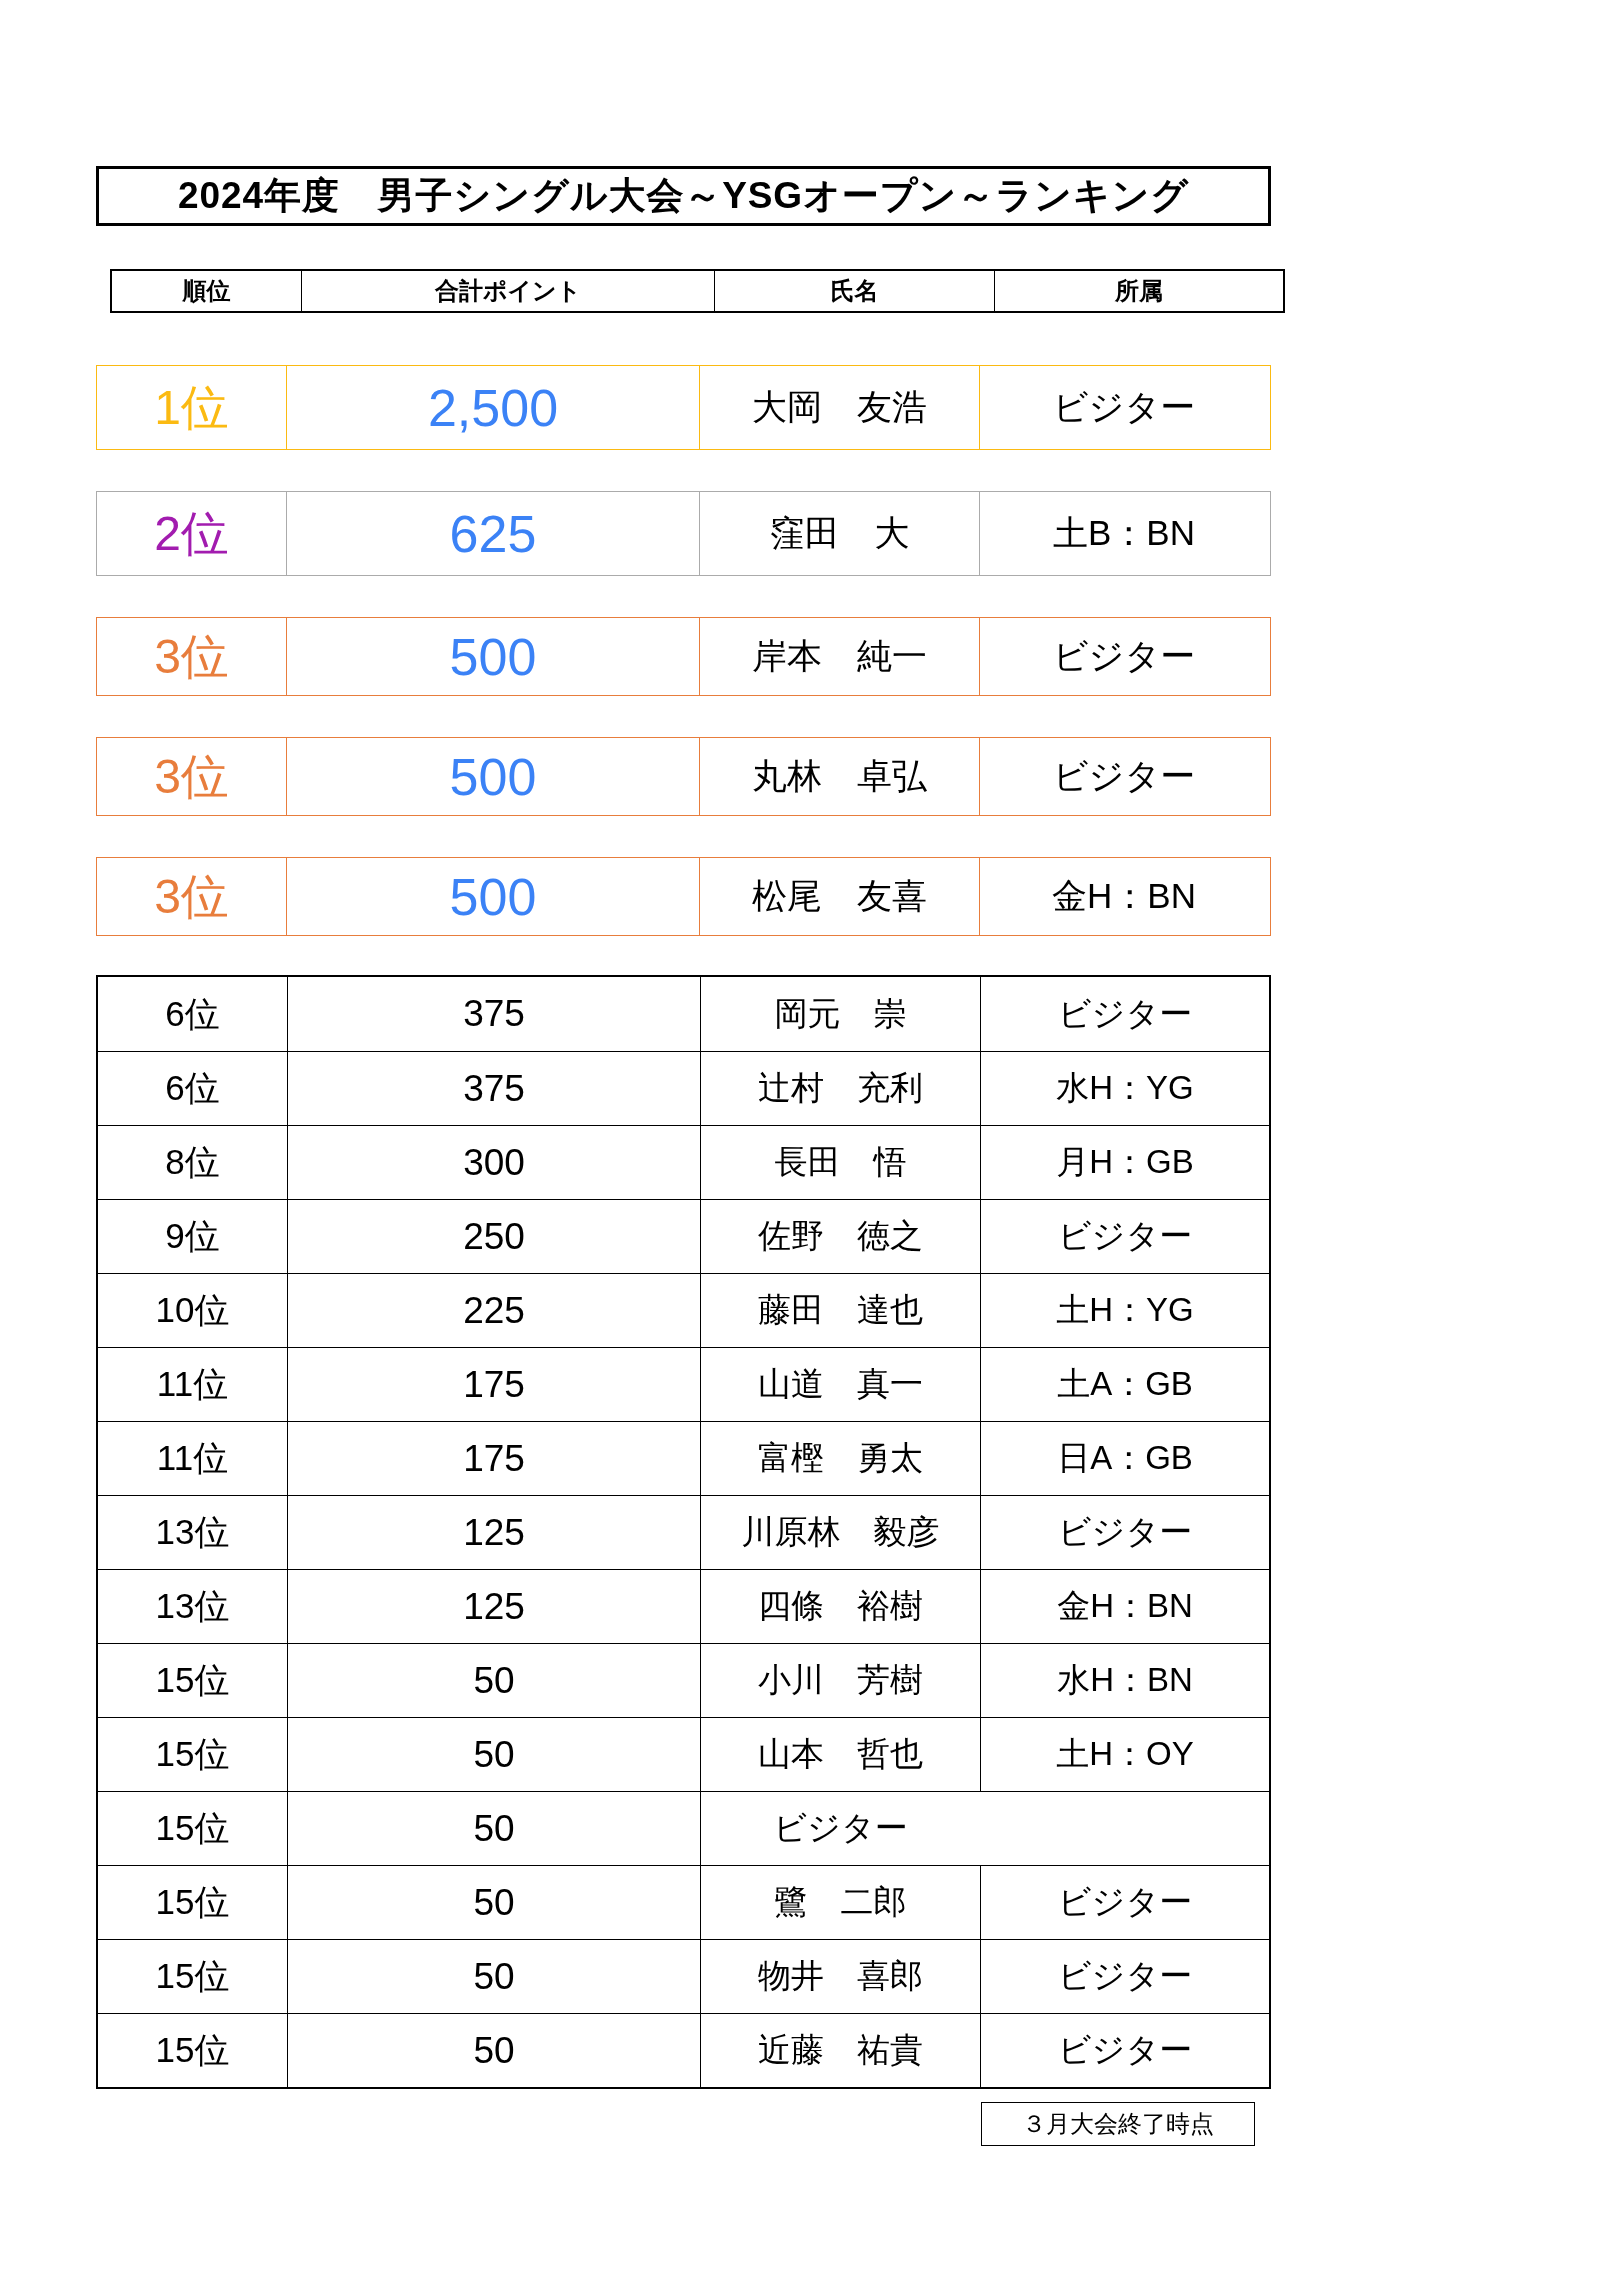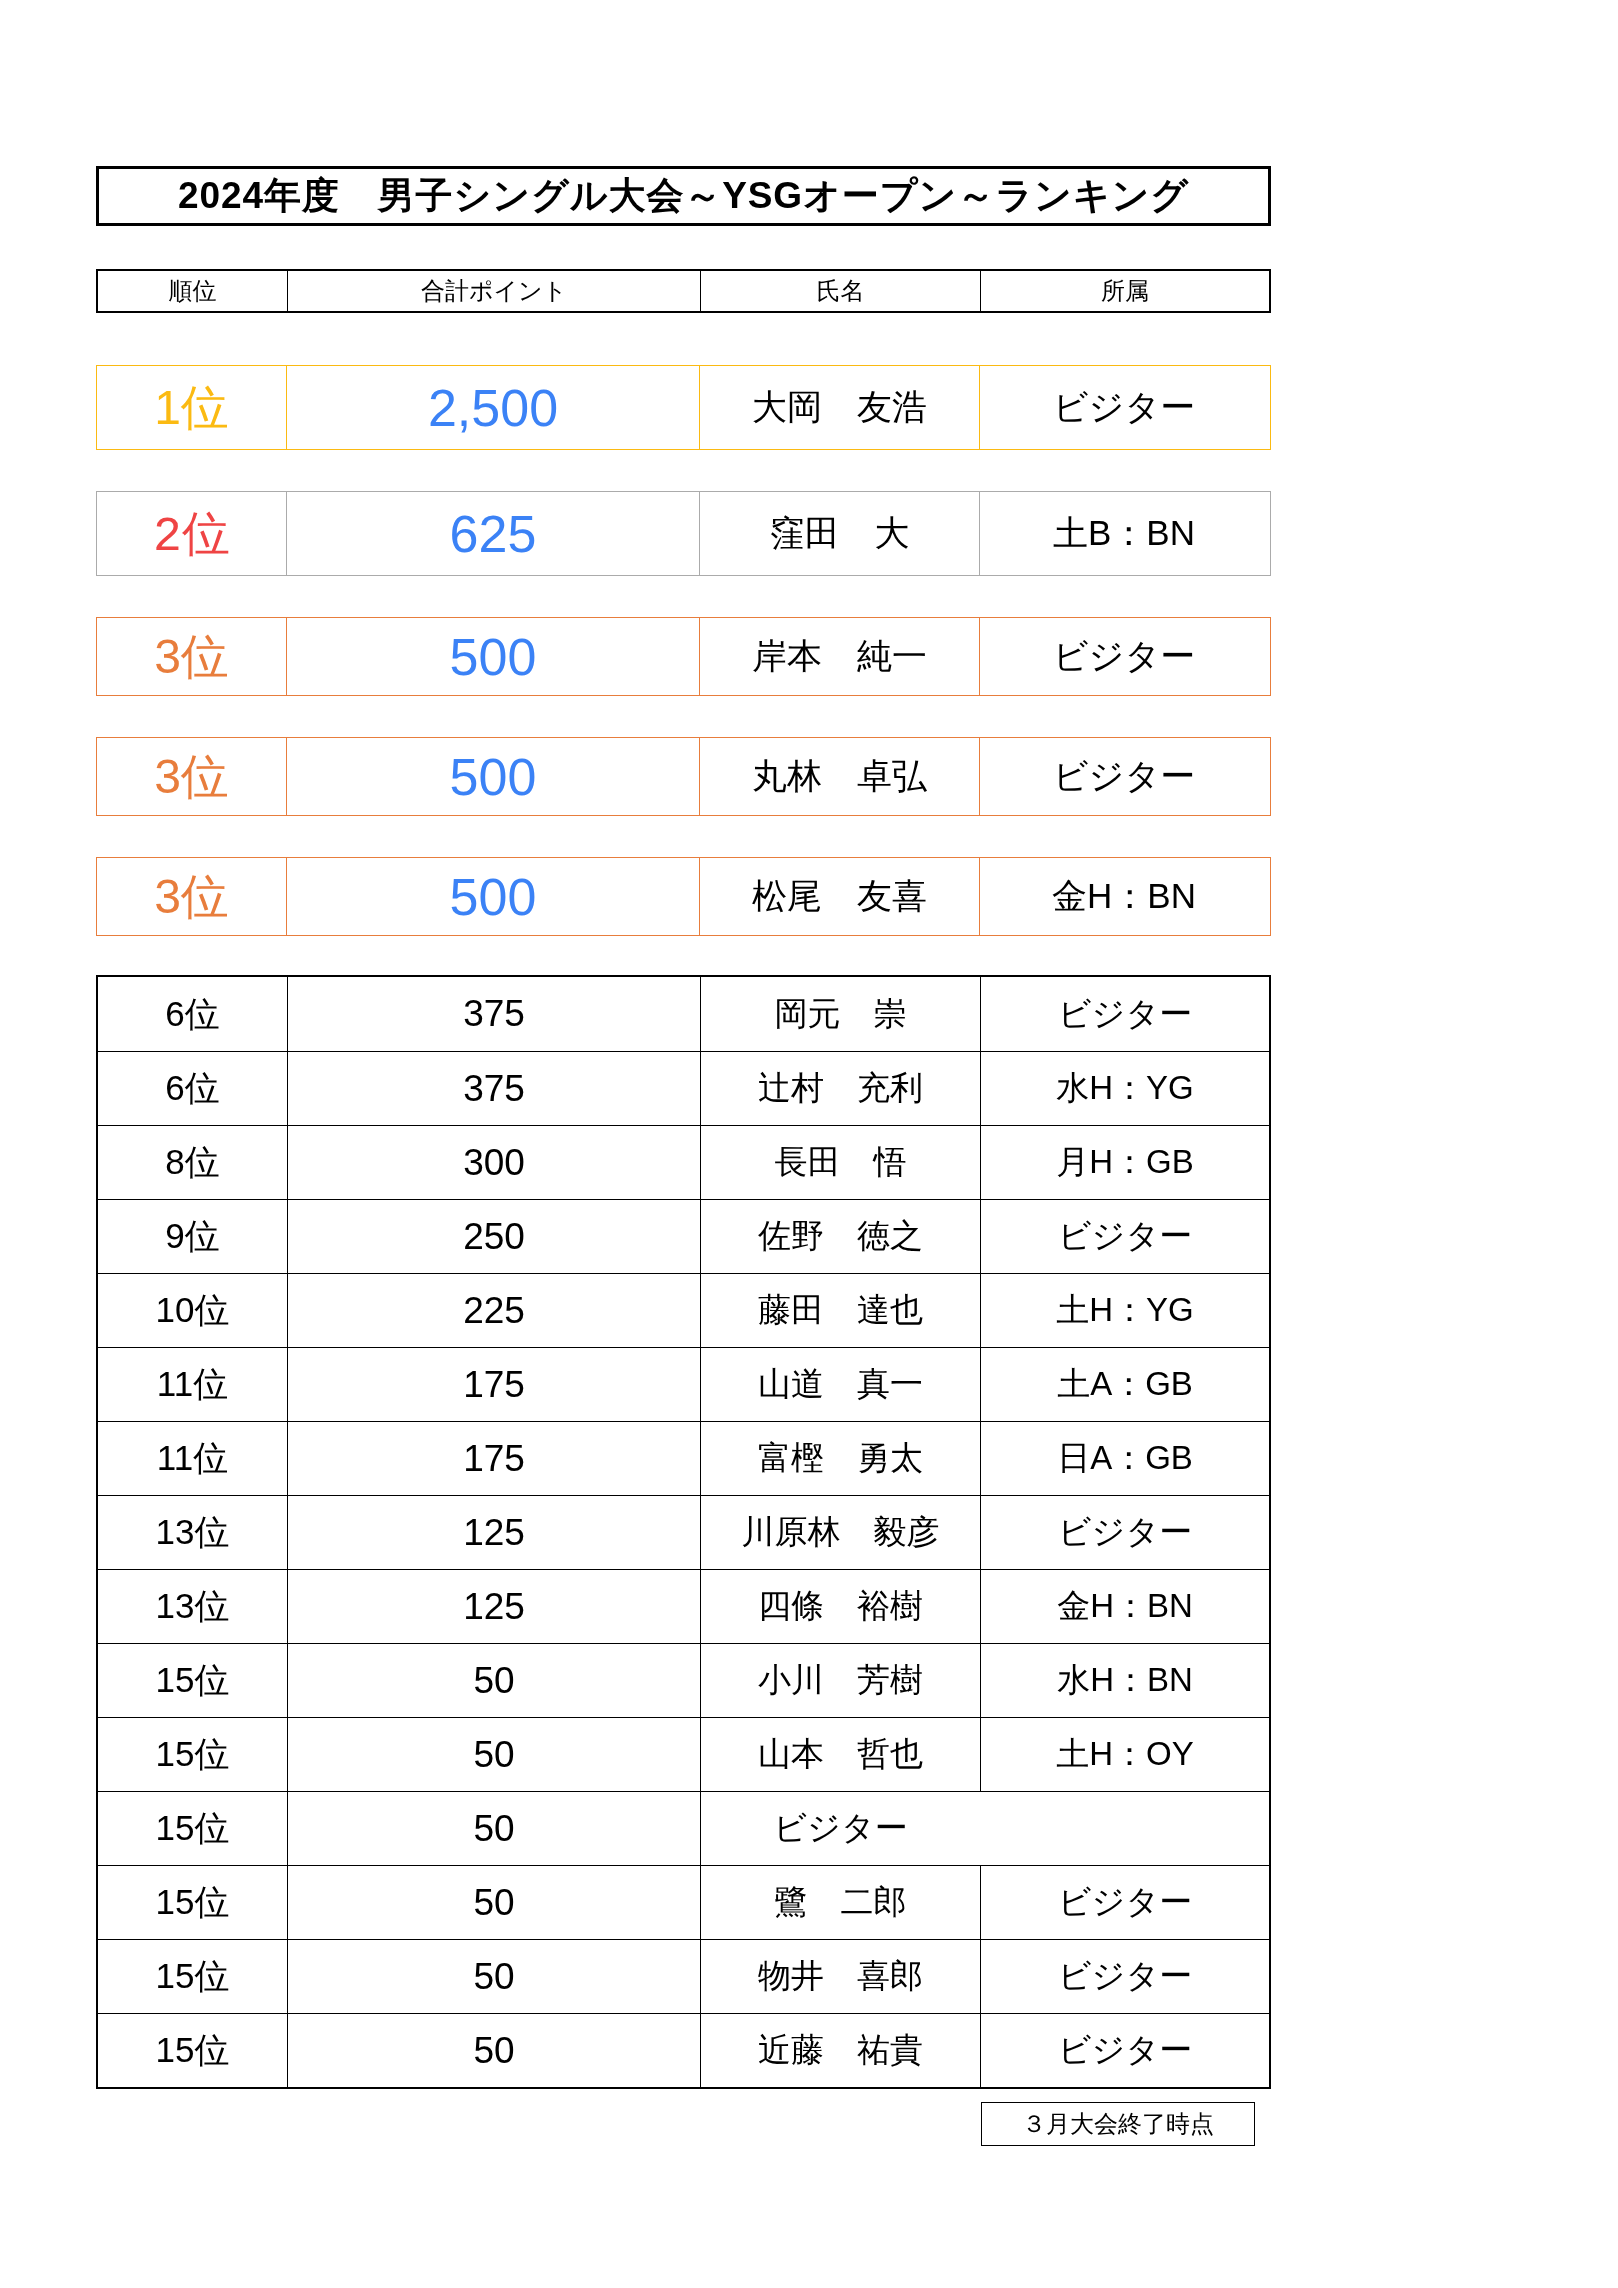--- a/index.html
+++ b/index.html
@@ -52,26 +52,27 @@
     align-items: center;
     justify-content: center;
     box-sizing: border-box;
     overflow: hidden;
     white-space: nowrap;
   }
 
   
   .header-box {
     position: absolute;
-    left: 96px;
+    left: 110px;
     top: 269px;
     width: 1175px;
     height: 44px;
     border: 2.8px solid #000000;
     box-sizing: border-box;
+    font-weight: bold;
   }
   .header-box .cell {
     font-size: 24px;
     border-left: 1.8px solid #000000;
     height: 100%;
   }
   .header-box .cell:first-child { border-left: none; }
 
   
   .highlight-rows {
@@ -162,21 +163,21 @@
 
   <div class="highlight-rows" id="highlight-rows">
   <div class="hrow cols row-root size-lg" style="border-color: rgb(251, 186, 18);">
     <div class="cell rank" style="border-color: rgb(251, 186, 18); color: rgb(251, 186, 18);">1位</div>
     <div class="cell points" style="border-color: rgb(251, 186, 18);">2,500</div>
     <div class="cell name" style="border-color: rgb(251, 186, 18);">大岡　友浩</div>
     <div class="cell aff" style="border-color: rgb(251, 186, 18);">ビジター</div>
   </div>
 
   <div class="hrow cols row-root size-lg" style="border-color: rgb(171, 171, 171);">
-    <div class="cell rank" style="border-color: rgb(171, 171, 171); color: #ef4444; font-family: Liberation Mono, monospace;">2位</div>
+    <div class="cell rank" style="border-color: rgb(171, 171, 171); color: #a21caf;">2位</div>
     <div class="cell points" style="border-color: rgb(171, 171, 171);">625</div>
     <div class="cell name" style="border-color: rgb(171, 171, 171);">窪田　大</div>
     <div class="cell aff" style="border-color: rgb(171, 171, 171);">土B：BN</div>
   </div>
 
   <div class="hrow cols row-root size-md" style="border-color: rgb(232, 125, 60);">
     <div class="cell rank" style="border-color: rgb(232, 125, 60); color: rgb(232, 125, 60);">3位</div>
     <div class="cell points" style="border-color: rgb(232, 125, 60);">500</div>
     <div class="cell name" style="border-color: rgb(232, 125, 60);">岸本　純一</div>
     <div class="cell aff" style="border-color: rgb(232, 125, 60);">ビジター</div>

